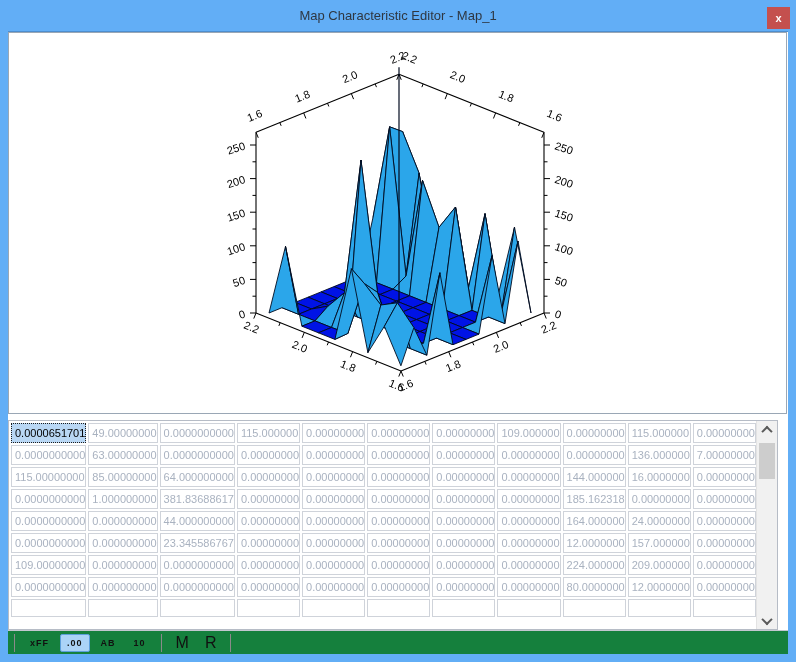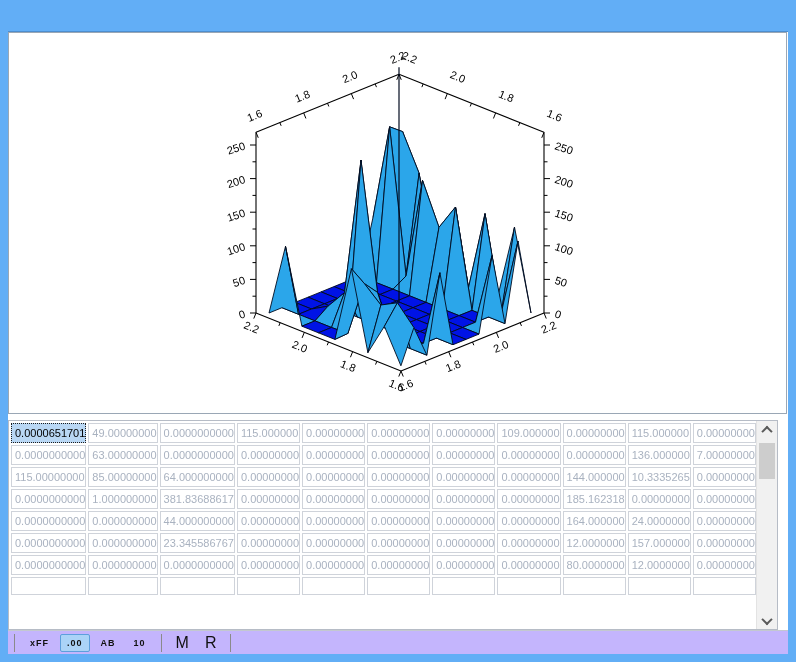--- a/index.html
+++ b/index.html
@@ -21,32 +21,36 @@
   table.grid td{height:18px;box-sizing:border-box;border:1px solid #cfd3da;background:#fff;
          font-size:11px;line-height:18px;color:#a9b2c0;padding:0 0 0 3px;white-space:nowrap;overflow:hidden;}
   table.grid td.sel{background:#b9d7f4;border:1px dotted #1c1c1c;color:#000;}
   .vscroll{position:absolute;left:747px;top:0;width:20px;height:208px;background:#f1f1f1;border-left:1px solid #e3e3e3;}
   .sbtn{position:absolute;left:0;width:20px;height:17px;background:#f1f1f1;display:flex;align-items:center;justify-content:center;}
   .sbtn.up{top:0;} .sbtn.down{bottom:0;}
   .chev{width:6px;height:6px;border-left:2px solid #5a5a5a;border-top:2px solid #5a5a5a;}
   .chev.u{transform:rotate(45deg) translate(1px,1px);}
   .chev.d{transform:rotate(225deg) translate(1px,1px);}
   .sthumb{position:absolute;left:2px;top:22px;width:16px;height:36px;background:#cdcdcd;}
-  .toolbar{position:absolute;left:8px;top:630px;width:780px;height:24px;background:#c4b5fd;
+  .toolbar{position:absolute;left:8px;top:630px;width:780px;height:24px;background:#15803d;
          border-top:1px solid #c3c8d0;box-sizing:border-box;display:flex;align-items:center;}
   .tsep{width:1px;height:18px;background:#8a8a8a;margin:0 6px;}
   .tbtn{font-size:9px;font-weight:bold;color:#111;padding:3px 6px;margin:0 2px;border:1px solid transparent;
          border-radius:2px;letter-spacing:1px;cursor:default;}
   .tbtn.big{font-size:16px;font-weight:normal;letter-spacing:0;padding:0 5px;}
   .tbtn.active{background:#abd3f7;border:1px solid #5d9fdc;}
 </style>
 </head>
 <body>
 
 <div class="window">
+  <div class="titlebar">
+    <div class="title">Map Characteristic Editor - Map_1</div>
+    <div class="close-btn">x</div>
+  </div>
 
   <div class="content-bg"></div>
 
   <div class="plot-panel">
     <svg id="plot3d" width="777" height="380" viewBox="8 32 777 380" xmlns="http://www.w3.org/2000/svg">
         <line x1="255" y1="131.232" x2="398" y2="73.232" stroke="#000" stroke-width="1.1"></line>
         <line x1="255" y1="131.232" x2="257.25513314433476" y2="136.7920696489633" stroke="#000" stroke-width="1"></line>
         <text x="255.12312508546654" y="118.11186070207341" font-size="11" font-family="Liberation Sans, sans-serif" fill="#000" text-anchor="middle" transform="rotate(-22 255.12312508546654 118.11186070207341)">1.6</text>
         <line x1="278.8333333333333" y1="121.56533333333333" x2="280.14882766752856" y2="124.80870729522859" stroke="#000" stroke-width="1"></line>
         <line x1="302.6666666666667" y1="111.89866666666667" x2="304.92179981100145" y2="117.45873631562996" stroke="#000" stroke-width="1"></line>
@@ -259,21 +263,21 @@
             <tr>
               <td>115.00000000</td>
               <td>85.00000000</td>
               <td>64.000000000</td>
               <td>0.00000000</td>
               <td>0.00000000</td>
               <td>0.00000000</td>
               <td>0.00000000</td>
               <td>0.00000000</td>
               <td>144.000000</td>
-              <td>10.3335265</td>
+              <td>16.0000000</td>
               <td>0.00000000</td>
             </tr>
             <tr>
               <td>0.0000000000</td>
               <td>1.000000000</td>
               <td>381.83688617</td>
               <td>0.00000000</td>
               <td>0.00000000</td>
               <td>0.00000000</td>
               <td>0.00000000</td>
@@ -299,20 +303,33 @@
               <td>0.0000000000</td>
               <td>0.000000000</td>
               <td>23.345586767</td>
               <td>0.00000000</td>
               <td>0.00000000</td>
               <td>0.00000000</td>
               <td>0.00000000</td>
               <td>0.00000000</td>
               <td>12.0000000</td>
               <td>157.000000</td>
+              <td>0.00000000</td>
+            </tr>
+            <tr>
+              <td>109.00000000</td>
+              <td>0.000000000</td>
+              <td>0.0000000000</td>
+              <td>0.00000000</td>
+              <td>0.00000000</td>
+              <td>0.00000000</td>
+              <td>0.00000000</td>
+              <td>0.00000000</td>
+              <td>224.000000</td>
+              <td>209.000000</td>
               <td>0.00000000</td>
             </tr>
             <tr>
               <td>0.0000000000</td>
               <td>0.000000000</td>
               <td>0.0000000000</td>
               <td>0.00000000</td>
               <td>0.00000000</td>
               <td>0.00000000</td>
               <td>0.00000000</td>

